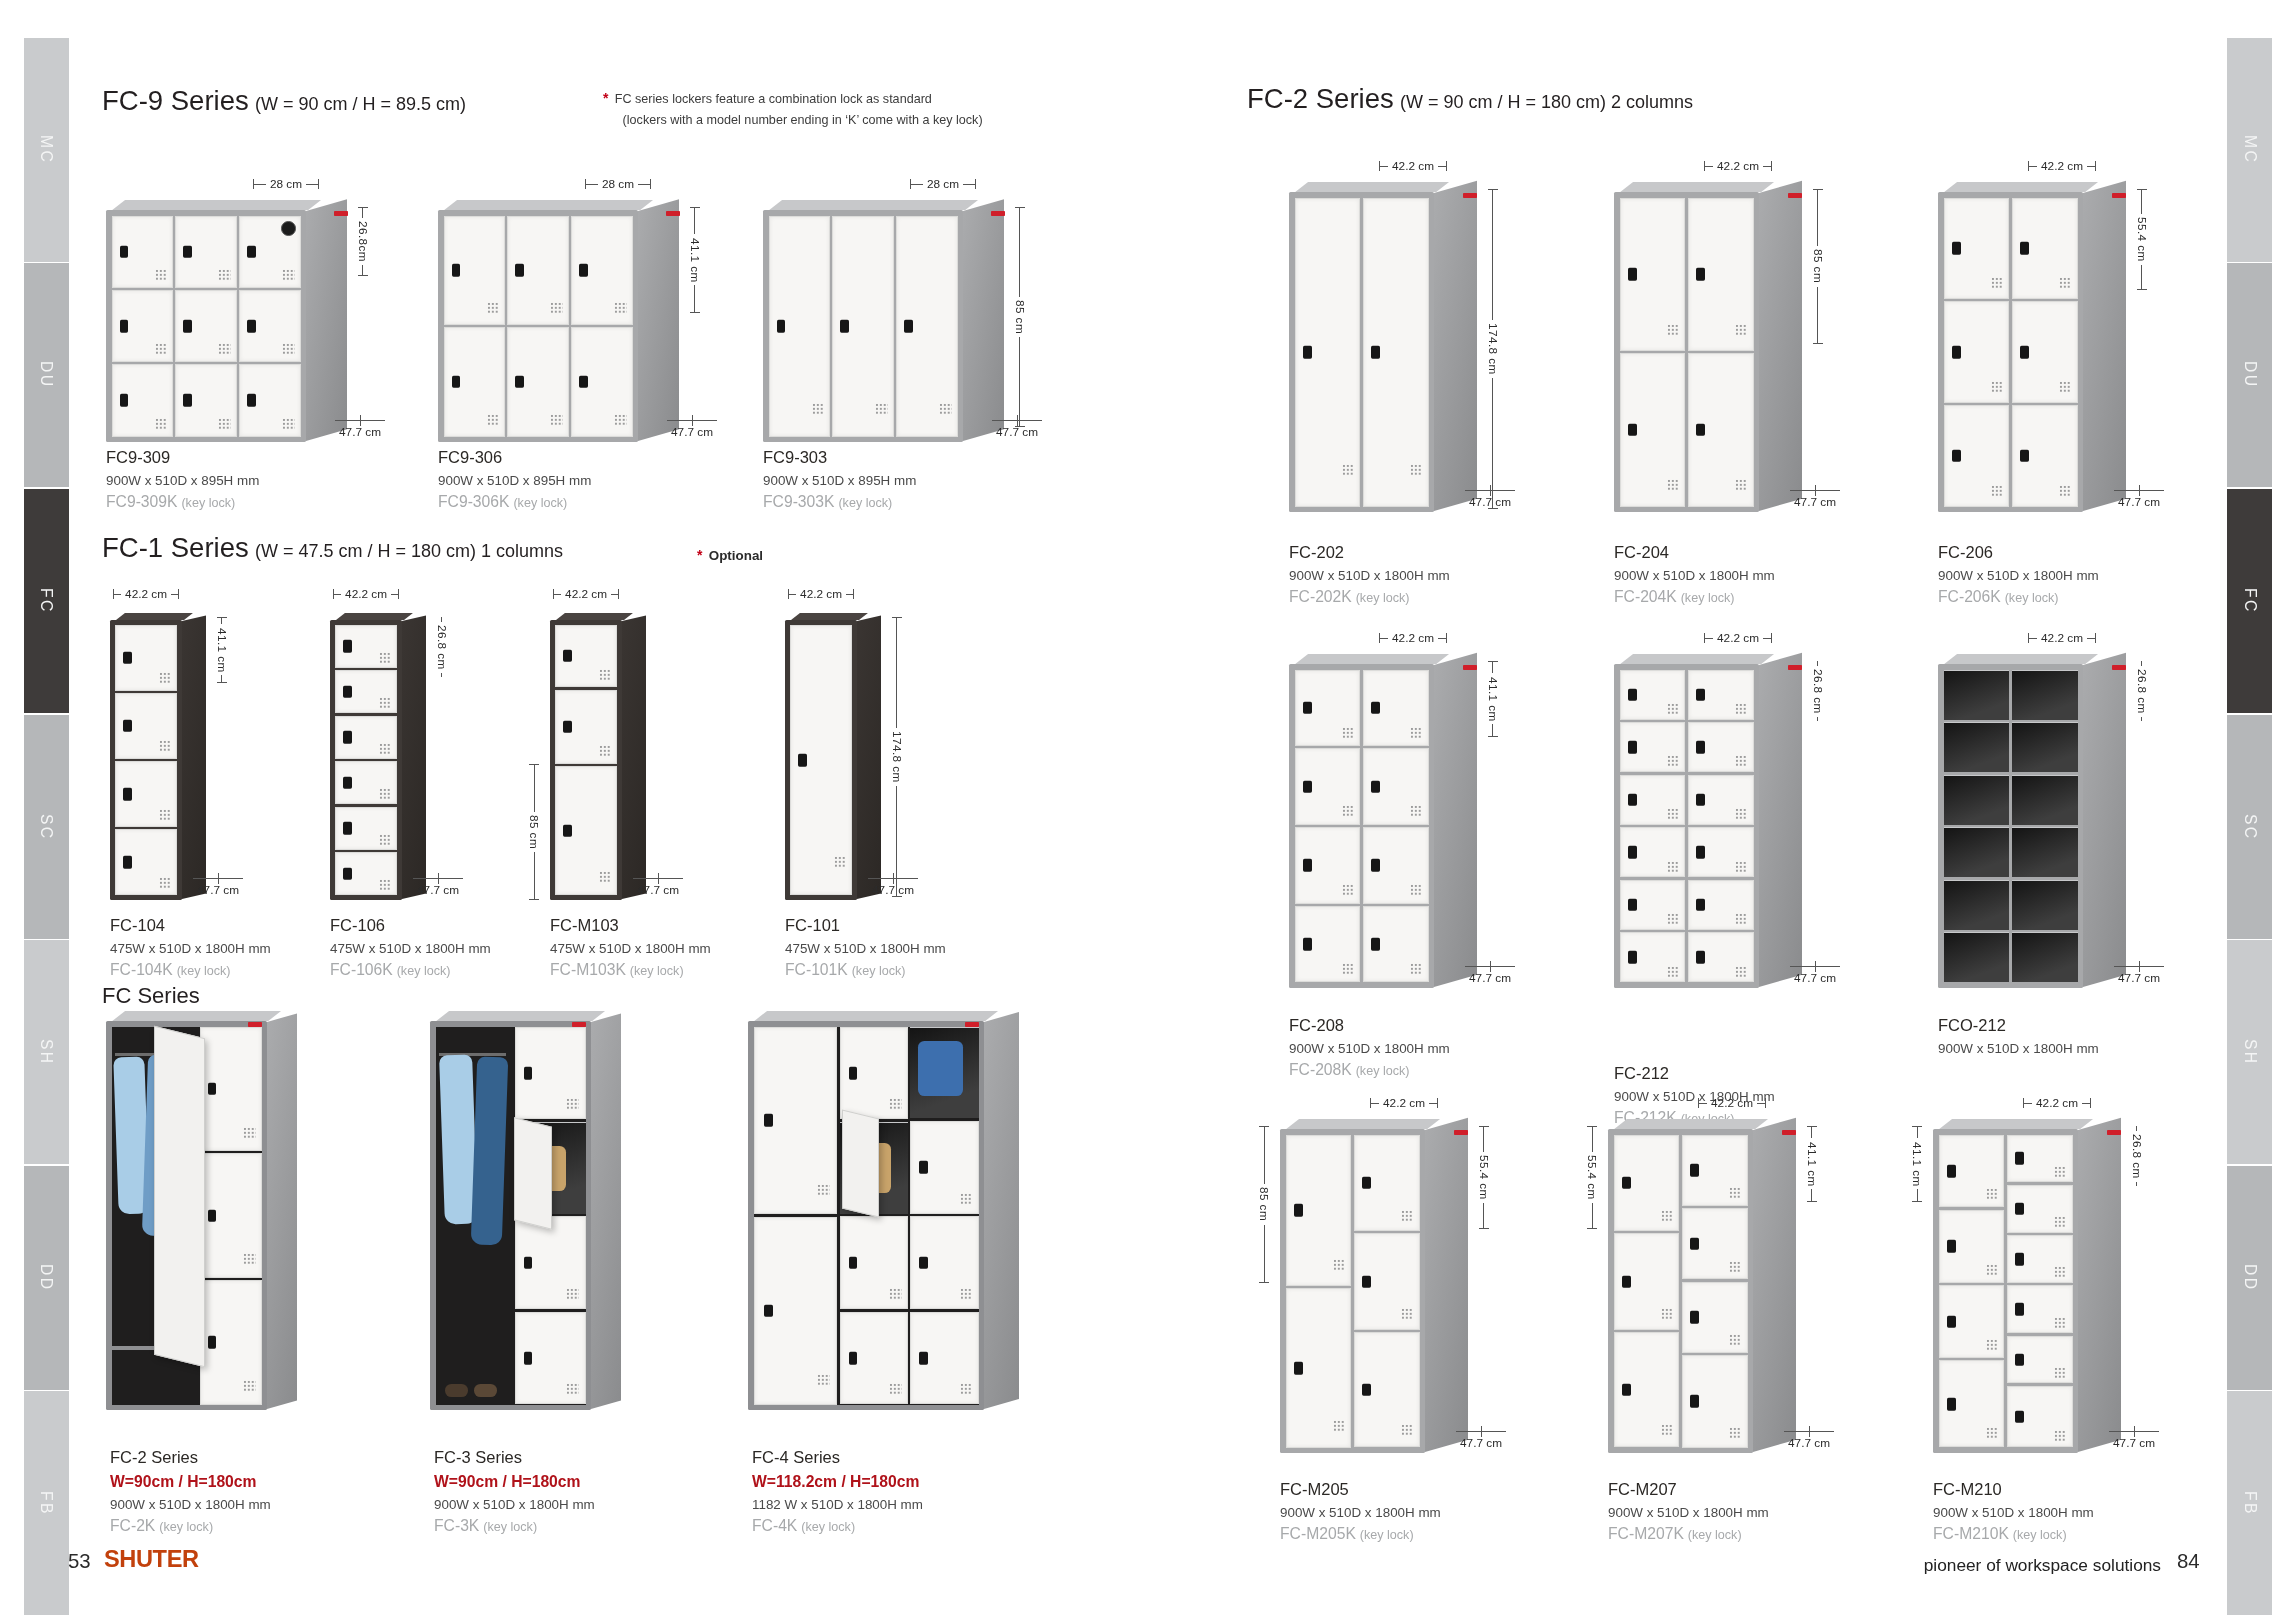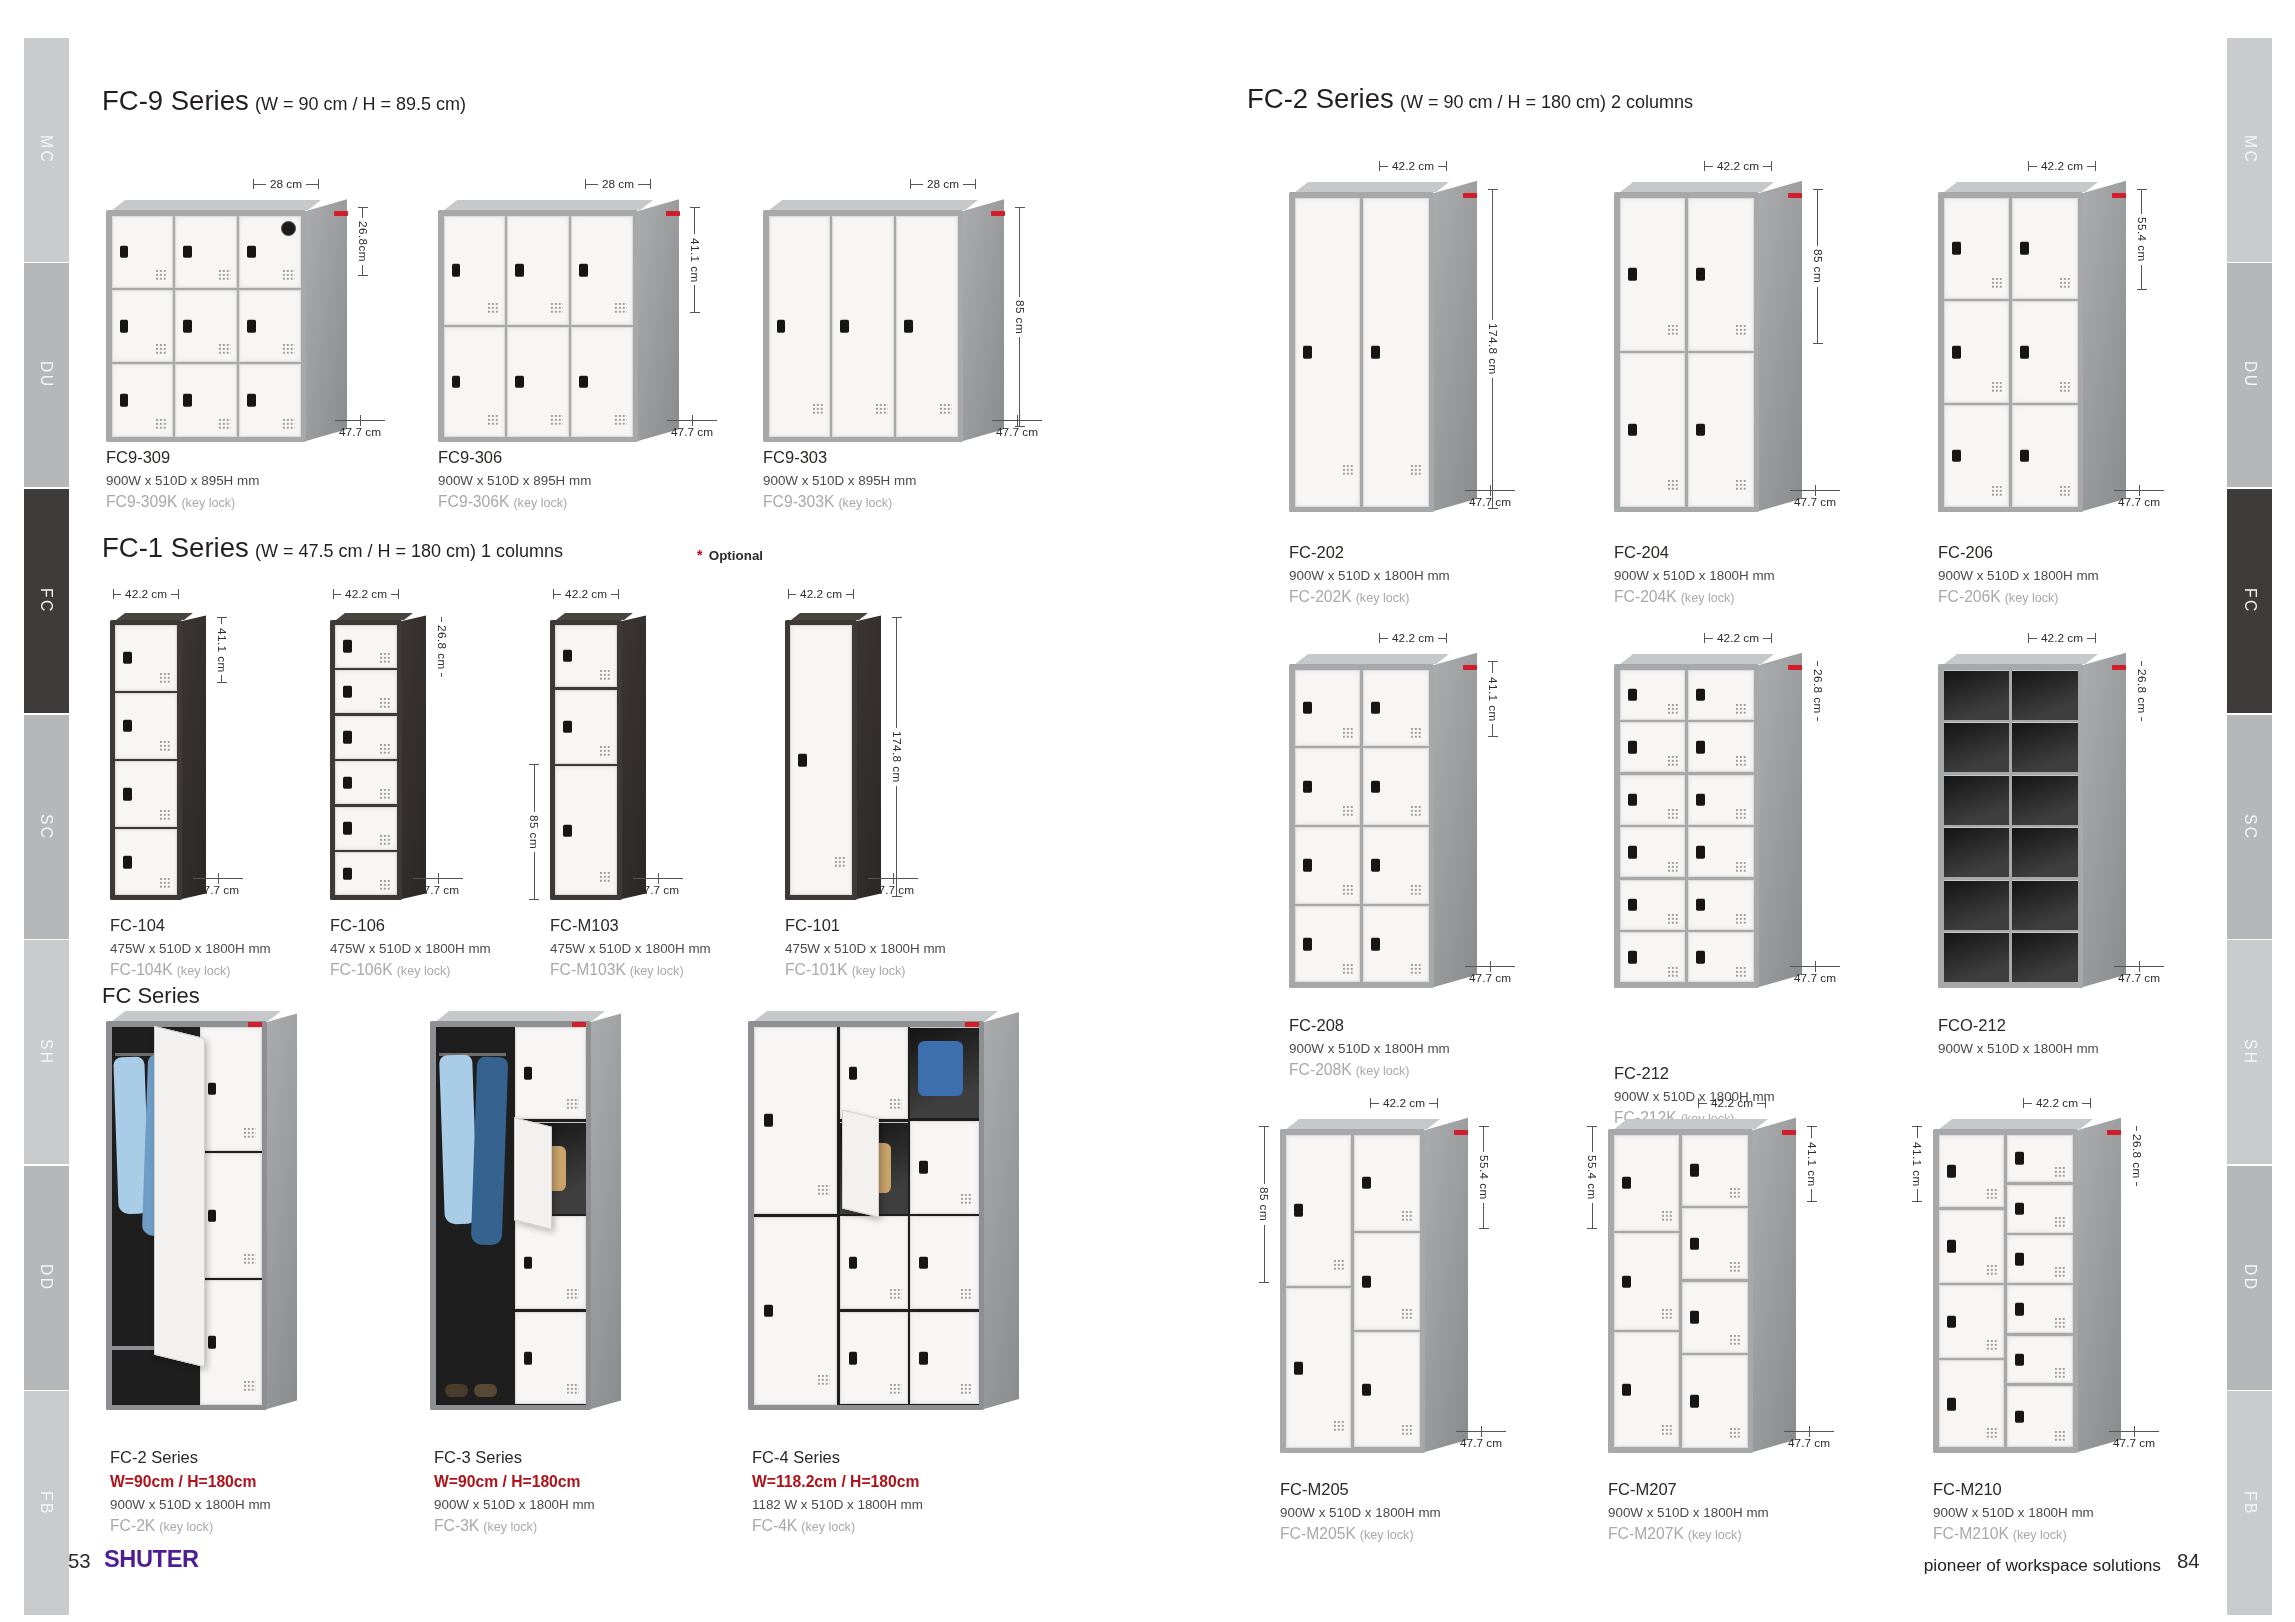--- a/index.html
+++ b/index.html
@@ -72,21 +72,21 @@
   
   .ward-int{position:absolute;inset:5.5px;background:#1f1e1e;display:flex;}
   .rod{position:absolute;left:4%;top:7%;height:3.1px;background:#6d6d6d;}
   .garment{position:absolute;border-radius:7.9px 7.9px 11px 11px;}
   .odoor{position:absolute;background:#f2f1ef;border:0.8px solid #cfcfcd;transform:skewY(14deg);
          box-shadow:2.4px 2.4px 6.3px rgba(0,0,0,.25);}
   .shelf{position:absolute;height:3.9px;background:#8e8f92;}
   .blob{position:absolute;border-radius:6.3px;}
   
   .pagenum{position:absolute;font-size:20.4px;color:#2b2b2b;}
-  .brand{position:absolute;font-size:23.6px;font-weight:800;letter-spacing:-0.4px;color:#4c1d95;}
+  .brand{position:absolute;font-size:23.6px;font-weight:800;letter-spacing:-0.4px;color:#c2410c;}
   .tagline{position:absolute;font-size:17.3px;color:#222;}
 </style>
 </head>
 <body>
 
 <div class="canvas">
 
   <div class="tabstrip" style="left:23.6px;">
       <div class="tab" style="top: 38px; height: 224px; background: rgb(201, 203, 205);">
         <span class="tab-label">MC</span>
@@ -129,20 +129,24 @@
       <div class="tab" style="top: 1166px; height: 224px; background: rgb(181, 183, 185);">
         <span class="tab-label">DD</span>
       </div>
       <div class="tab" style="top: 1391px; height: 224px; background: rgb(201, 203, 205);">
         <span class="tab-label">FB</span>
       </div>
     </div>
 
   <div class="h1" style="left:102px;top:85px;"><span>FC-9 Series</span><span class="suffix">(W = 90 cm / H = 89.5 cm)</span></div>
 
+  <div class="note" style="left:603px;top:88px;">
+    <span class="star">*</span><span>FC series lockers feature a combination lock as standard</span><br>
+    <span style="margin-left:19.6px;">(lockers with a model number ending in ‘K’ come with a key lock)</span>
+  </div>
 
   <div id="fc9-products">
       <div class="grp" style="left: 106px; top: 210px; width: 288px; height: 263px;">
         <div class="topface" style="left: 6.3px; top: -10.2px; width: 196px; height: 10.2px;"></div>
         <div class="side" style="left: 200px; width: 41px; height: 230px;"></div>
         <div class="front" style="width: 200px; height: 232px;">
           <div class="col">
             <div class="door" style="flex-grow: 1;">
               <div class="handle"></div>
               <div class="vents"></div>

